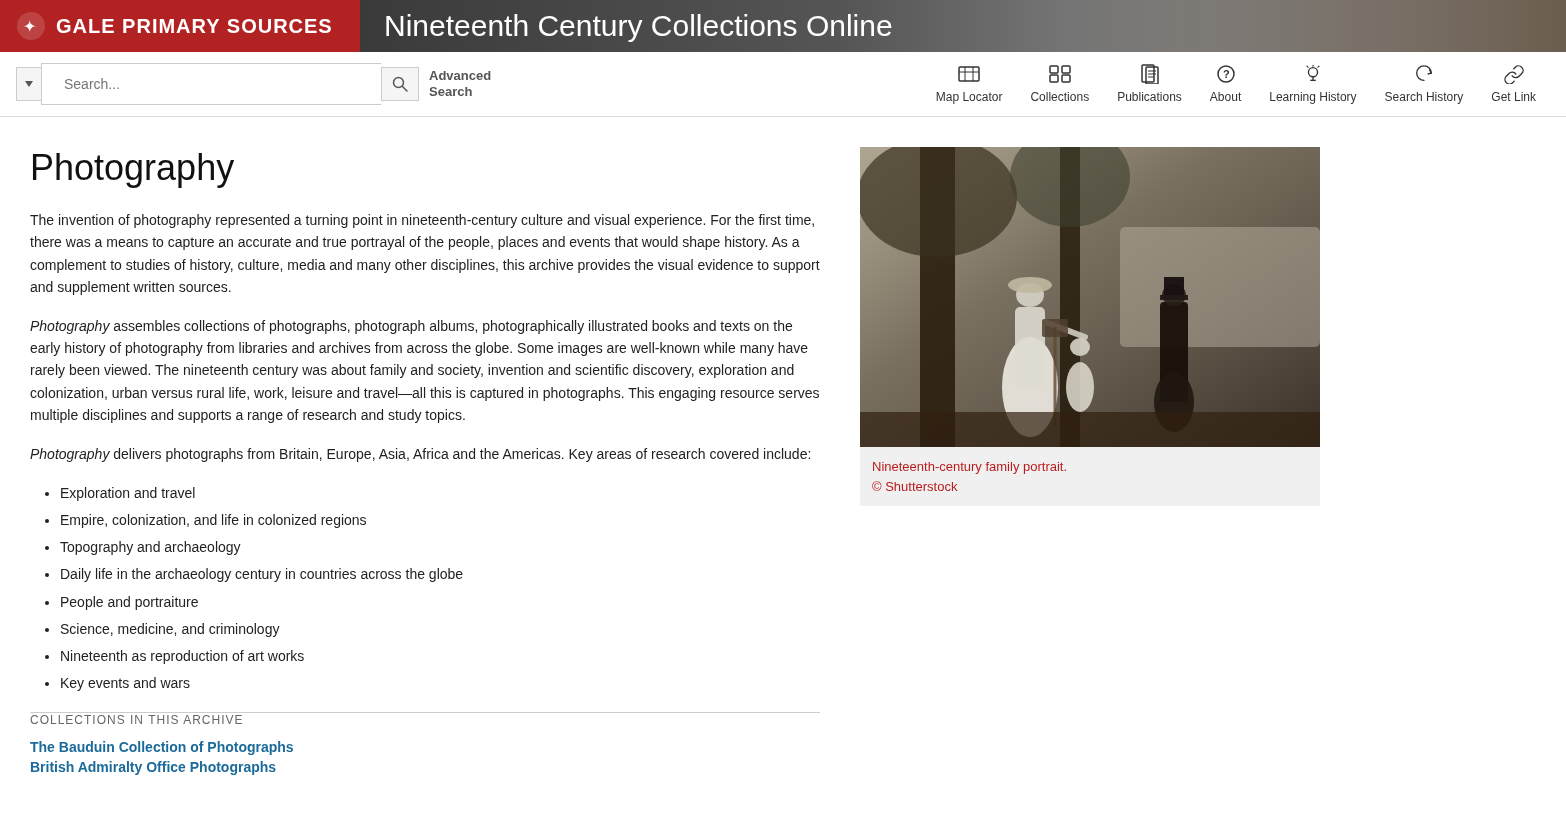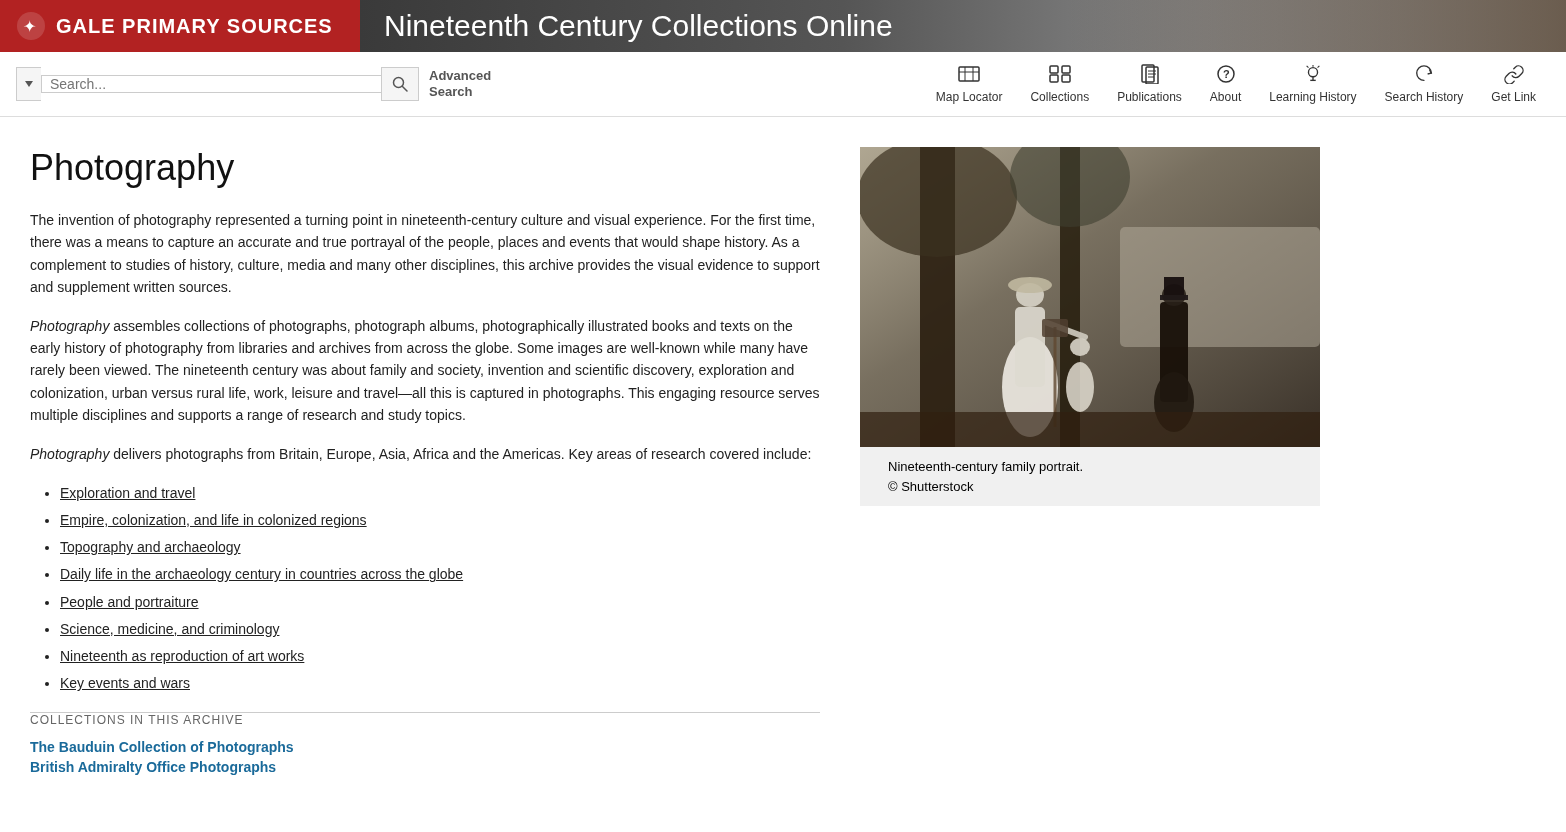--- a/index.html
+++ b/index.html
@@ -79,22 +79,22 @@
       height: 0;
       border-left: 4px solid transparent;
       border-right: 4px solid transparent;
       border-top: 6px solid #555;
     }
     .search-input {
       flex: 1;
       max-width: 340px;
       border: 1px solid #ccc;
       border-right: none;
-      padding: 6px 8px;
-      height: 18px;
+      padding: 6px 22px;
+      height: 42px;
       font-size: 14px;
       outline: none;
     }
     .search-btn {
       border: 1px solid #ccc;
       background: #f5f5f5;
       padding: 6px 10px;
       height: 34px;
       cursor: pointer;
       display: flex;
@@ -166,21 +166,20 @@
     .intro-text-mixed {
       margin-bottom: 16px;
       line-height: 1.6;
       font-size: 14px;
       color: #222;
     }
     .bullet-list {
       margin: 10px 0 16px 30px;
       line-height: 1.8;
       font-size: 14px;
-      text-decoration: underline;
     }
     .bullet-list li {
       margin-bottom: 2px;
     }
     .collections-header {
       font-size: 12px;
       letter-spacing: 1px;
       color: #666;
       text-transform: uppercase;
       border-top: 1px solid #ccc;
@@ -210,23 +209,23 @@
       height: 300px;
       background: linear-gradient(135deg, #888 0%, #555 30%, #333 60%, #999 80%, #bbb 100%);
       position: relative;
       overflow: hidden;
       display: flex;
       align-items: center;
       justify-content: center;
     }
     .photo-caption-box {
       background: #f0f0f0;
-      padding: 10px 28px;
+      padding: 10px 12px;
       font-size: 13px;
-      color: #000000;
+      color: #b91c1c;
       line-height: 1.5;
     }
   </style>
 </head>
 <body>
 
 <div class="header-top">
   <div class="logo-section">
 
     <svg class="logo-icon" viewBox="0 0 30 30" fill="none" xmlns="http://www.w3.org/2000/svg">

